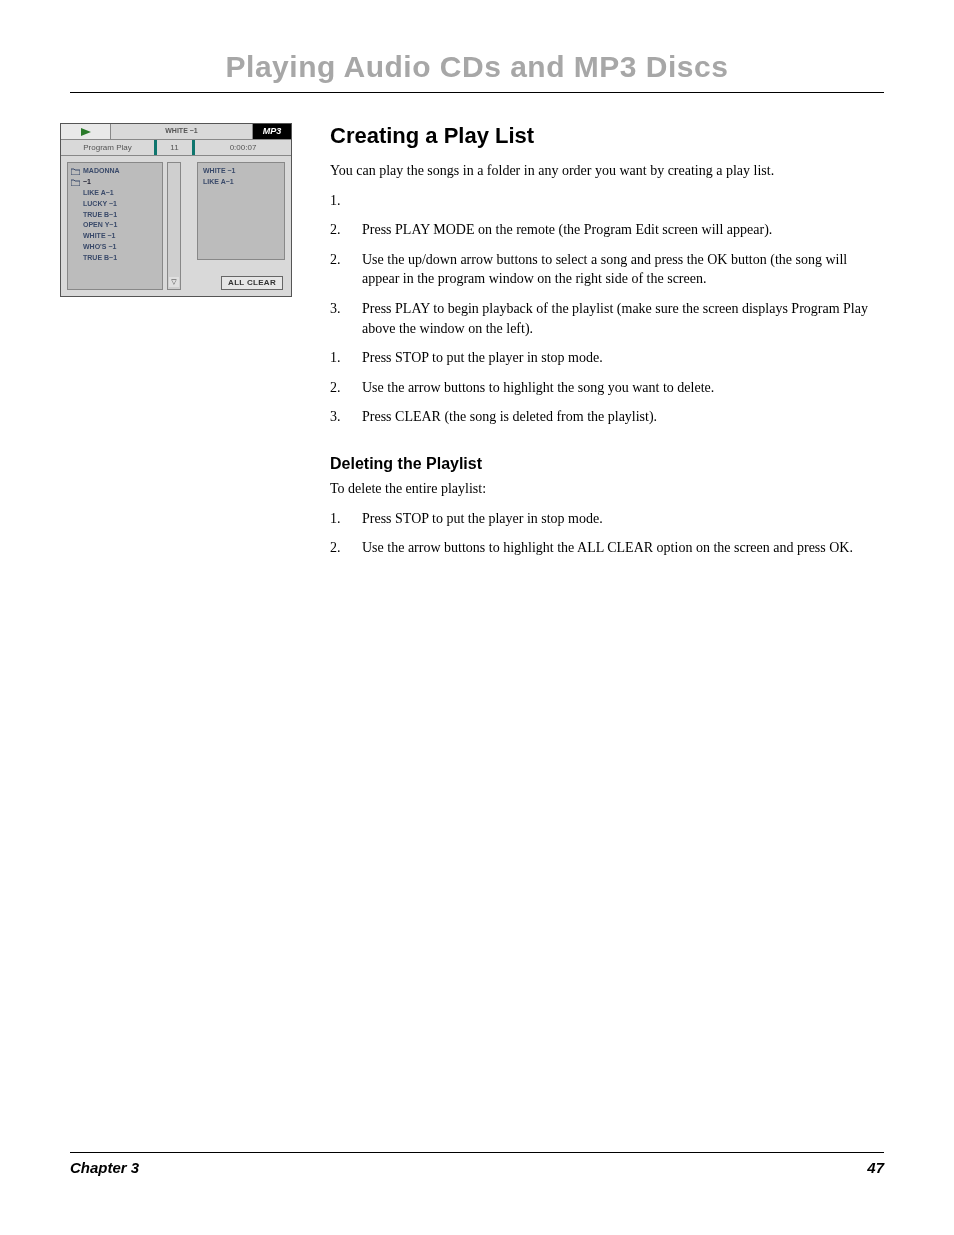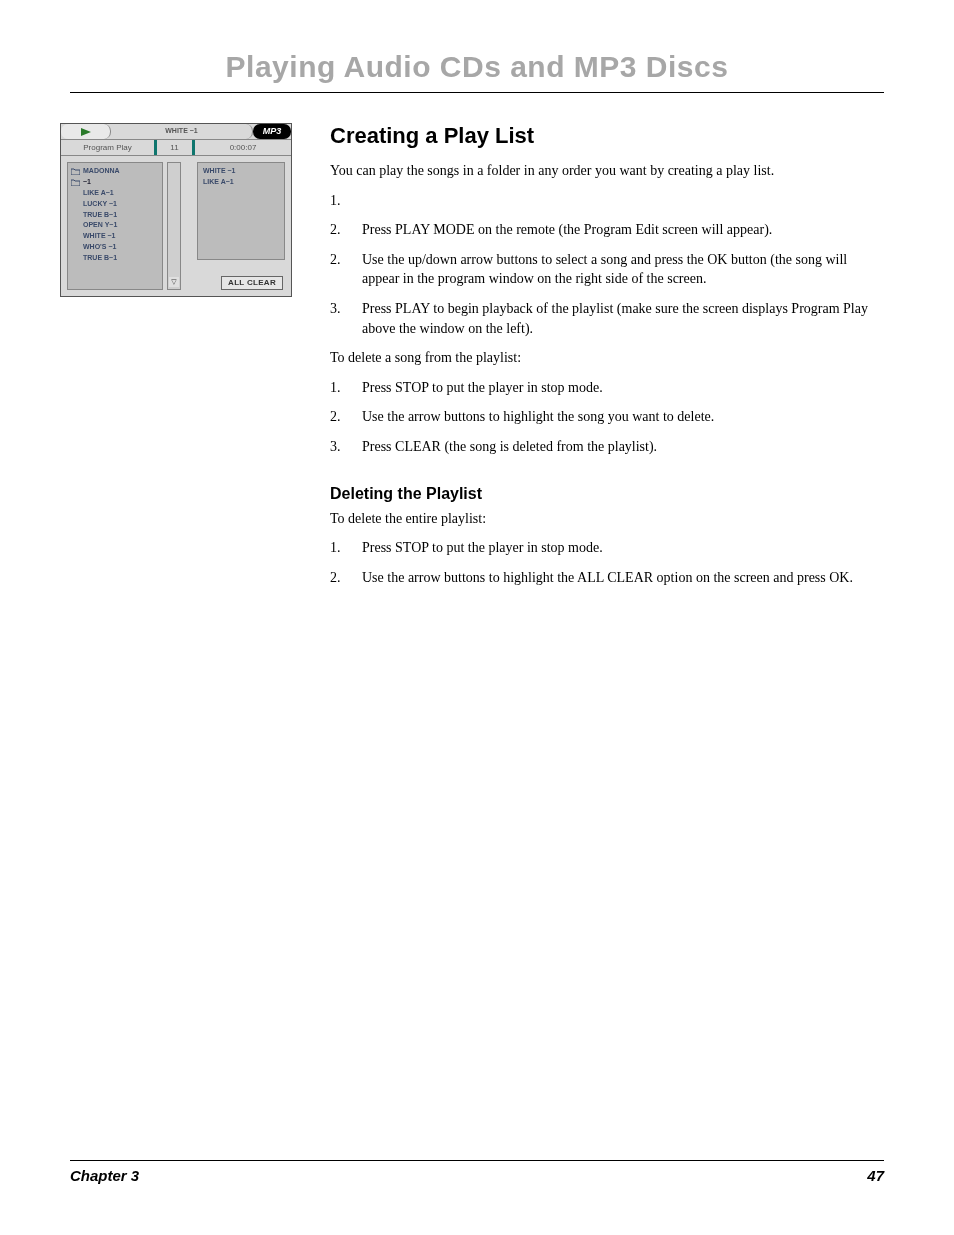--- a/index.html
+++ b/index.html
@@ -51,21 +51,20 @@
     border-bottom: 1px solid #888;
   }
   .player-top > div {
     border-right: 1px solid #888;
     display: flex;
     align-items: center;
     justify-content: center;
     font-size: 7px;
     font-weight: bold;
     color: #555;
-    border-radius: 7px;
   }
   .player-top .play-triangle {
     background: #e9e9e9;
   }
   .player-top .play-triangle svg { width: 14px; height: 10px; }
   .player-top .mp3cell {
     background: #000;
     color: #fff;
     font-style: italic;
     font-size: 9px;
@@ -187,21 +186,21 @@
     font-size: 14px;
     line-height: 1.4;
     margin-bottom: 10px;
   }
   ol.steps li .num {
     flex: 0 0 20px;
     text-align: left;
   }
   .footer {
     position: absolute;
-    bottom: 51px;
+    bottom: 59px;
     left: 70px;
     right: 70px;
   }
   .footer-line {
     border: none;
     border-top: 1px solid #000;
     margin-bottom: 6px;
   }
   .footer-row {
     display: flex;
@@ -312,21 +311,20 @@
       <li>
           <span class="num">2.</span>
           <span>Use the up/down arrow buttons to select a song and press the OK button (the song will appear in the program window on the right side of the screen.</span>
         </li>
       <li>
           <span class="num">3.</span>
           <span>Press PLAY to begin playback of the playlist (make sure the screen displays Program Play above the window on the left).</span>
         </li>
     </ol>
 
-    <p class="body">To delete a song from the playlist:</p>
     <ol class="steps">
       <li>
           <span class="num">1.</span>
           <span>Press STOP to put the player in stop mode.</span>
         </li>
       <li>
           <span class="num">2.</span>
           <span>Use the arrow buttons to highlight the song you want to delete.</span>
         </li>
       <li>

